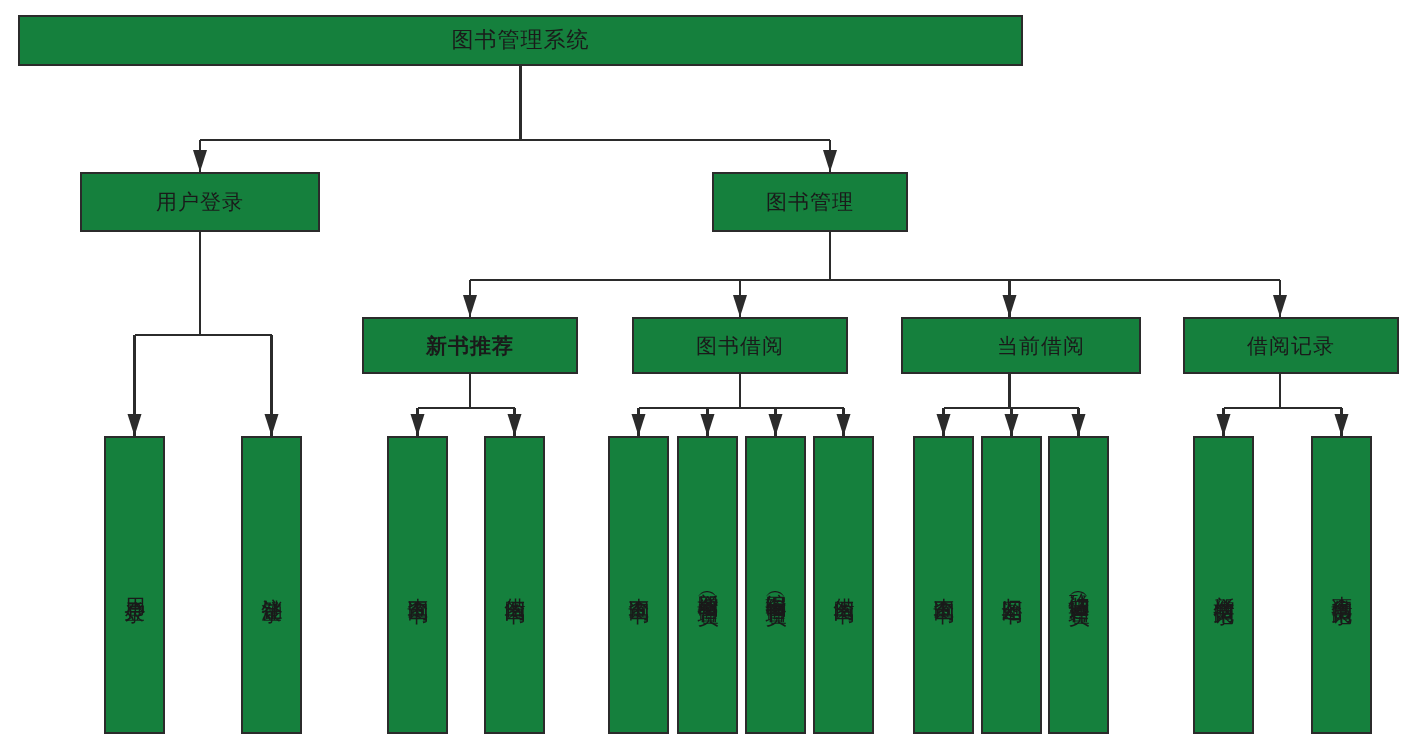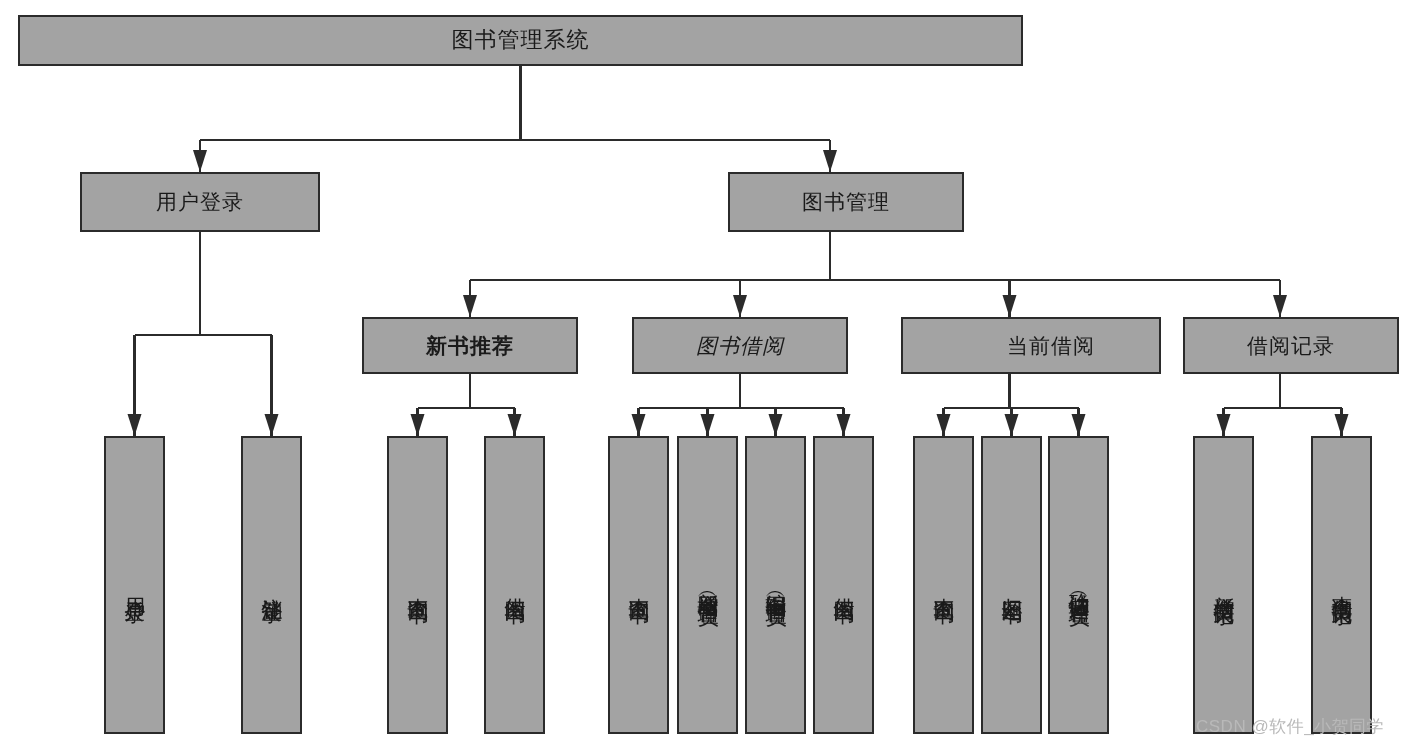--- a/index.html
+++ b/index.html
@@ -22,21 +22,21 @@
   svg.diagram-canvas {
     position: absolute;
     left: 0;
     top: 0;
     width: 1405px;
     height: 747px;
   }
   .node-box {
     position: absolute;
     box-sizing: border-box;
-    background: #a3a3a3;
+    background: #15803d;
     border: 2.5px solid #2b2b2b;
     display: flex;
     align-items: center;
     justify-content: center;
     color: #1a1a1a;
   }
   .node-label-h {
     font-size: 21px;
     line-height: 1.1;
     letter-spacing: 1px;
@@ -118,30 +118,30 @@
       <line x1="1341.5" y1="408" x2="1341.5" y2="436" stroke="#2b2b2b" stroke-width="2.6" shape-rendering="crispEdges"></line>
       <polygon points="1334.5,414 1348.5,414 1341.5,436" fill="#2b2b2b"></polygon>
     </svg>
   <div id="node-layer">
       <div class="node-box level-root" style="left: 18px; top: 15px; width: 1005px; height: 51px;">
         <span class="node-label-h">图书管理系统</span>
       </div>
       <div class="node-box" style="left: 80px; top: 172px; width: 240px; height: 60px;">
         <span class="node-label-h">用户登录</span>
       </div>
-      <div class="node-box" style="left: 728px; top: 172px; width: 236px; height: 60px; justify-content: center;">
+      <div class="node-box" style="left: 712px; top: 172px; width: 196px; height: 60px; justify-content: center;">
         <span class="node-label-h">图书管理</span>
       </div>
       <div class="node-box" style="left: 362px; top: 317px; width: 216px; height: 57px; font-weight: bold;">
         <span class="node-label-h">新书推荐</span>
       </div>
-      <div class="node-box" style="left: 632px; top: 317px; width: 216px; height: 57px; font-style: italic;">
+      <div class="node-box" style="left: 632px; top: 317px; width: 216px; height: 57px;">
         <span class="node-label-h">图书借阅</span>
       </div>
-      <div class="node-box" style="left: 901px; top: 317px; width: 260px; height: 57px; padding-left: 40px;">
+      <div class="node-box" style="left: 901px; top: 317px; width: 240px; height: 57px; padding-left: 40px;">
         <span class="node-label-h">当前借阅</span>
       </div>
       <div class="node-box" style="left: 1172px; top: 317px; width: 216px; height: 57px; margin-left: 11px;">
         <span class="node-label-h">借阅记录</span>
       </div>
       <div class="node-box" style="left: 104px; top: 436px; width: 61px; height: 298px;">
         <span class="node-label-v">用户登录</span>
       </div>
       <div class="node-box" style="left: 241px; top: 436px; width: 61px; height: 298px;">
         <span class="node-label-v">注销登录</span>
@@ -173,14 +173,13 @@
       <div class="node-box" style="left: 1048px; top: 436px; width: 61px; height: 298px;">
         <span class="node-label-v">确认归还（管理员）</span>
       </div>
       <div class="node-box" style="left: 1193px; top: 436px; width: 61px; height: 298px;">
         <span class="node-label-v">新增借阅记录</span>
       </div>
       <div class="node-box" style="left: 1311px; top: 436px; width: 61px; height: 298px;">
         <span class="node-label-v">查询借阅记录</span>
       </div>
     </div>
-  <div class="watermark" id="watermark" style="left:1196px; top:715px;">CSDN @软件_小贺同学</div>
 </div>
 
 </body></html>

